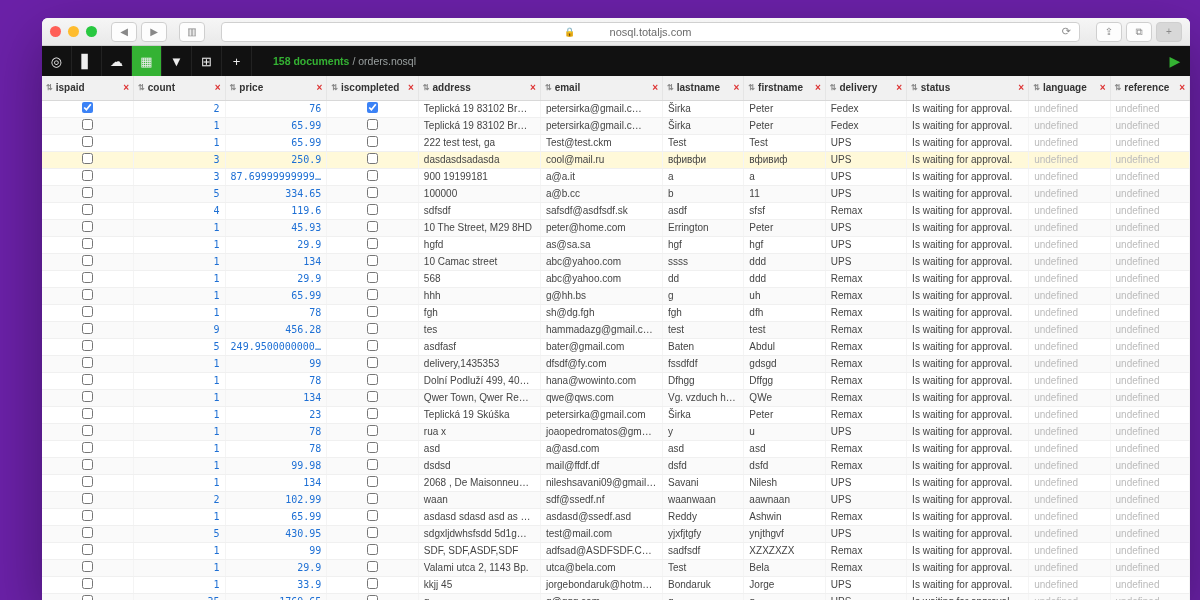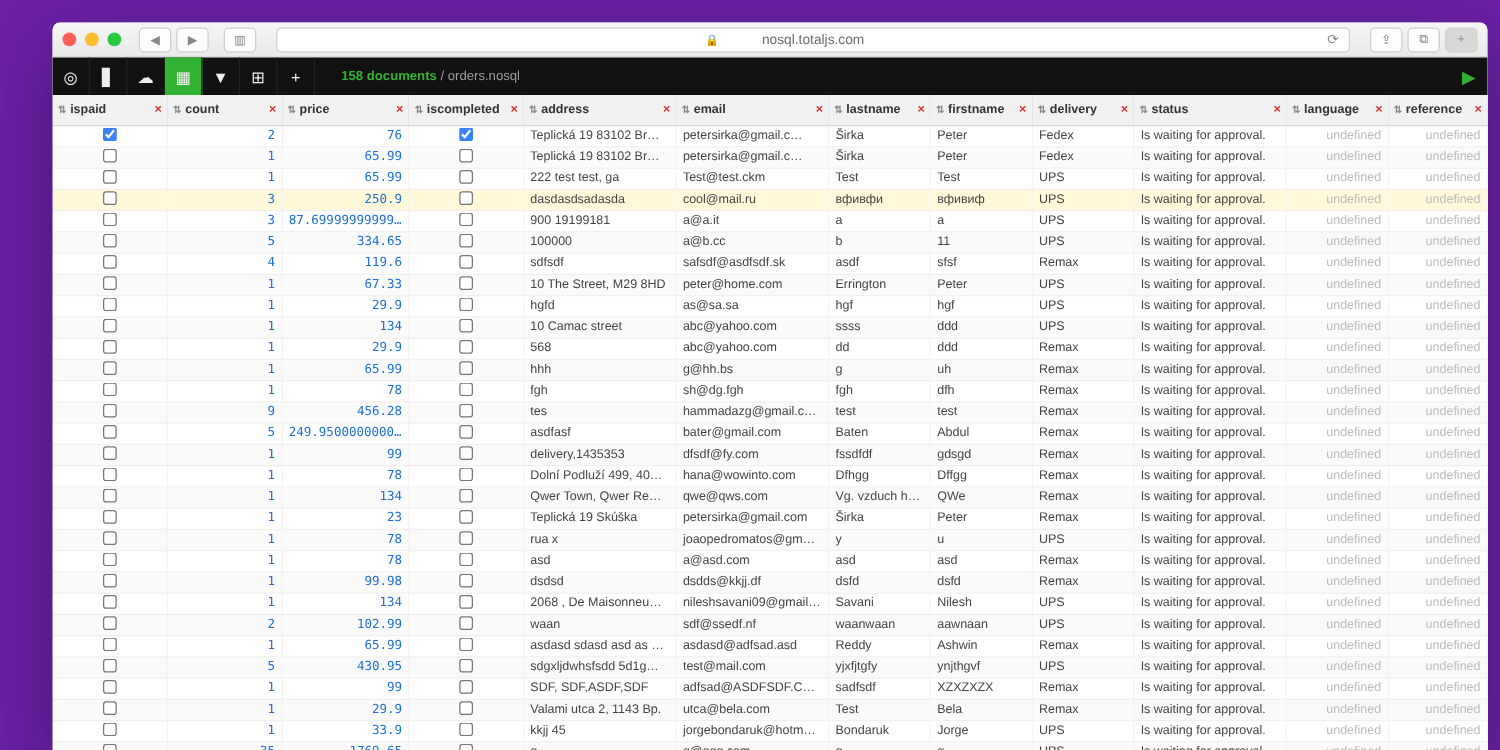--- a/index.html
+++ b/index.html
@@ -30,21 +30,21 @@
   thead th { position:sticky; top:0; background:#f1f1f1; border-bottom:1px solid #d8d8d8; border-right:1px solid #e5e5e5; height:24px; padding:0 4px; text-align:left; font-weight:600; color:#333; white-space:nowrap; }
   thead th .hdr { display:flex; align-items:center; gap:3px; }
   thead th .sort { color:#888; font-size:8px; }
   thead th .x { color:#d33; font-weight:700; margin-left:auto; font-size:10px; cursor:pointer; }
   tbody td { border-bottom:1px solid #f0f0f0; border-right:1px solid #f4f4f4; height:17px; padding:0 5px; white-space:nowrap; overflow:hidden; text-overflow:ellipsis; max-width:0; color:#444; }
   tbody tr:nth-child(even) td { background:#fafafa; }
   tbody tr.hl td { background:#fff9d9 !important; }
   td.chk, th.chk { width:26px; text-align:center; }
   td.chk input, th.chk input { accent-color:#3b82f6; width:11px; height:11px; }
   td.num { text-align:right; color:#1d6fd4; font-family: Menlo, monospace; font-size:10px; }
-  td.undef { color:#bbb; text-align:right; font-style:normal; }
+  td.undef { color:#bbb; font-style:normal; }
   
   col.c-ispaid{width:90px;} col.c-count{width:90px;} col.c-price{width:100px;}
   col.c-iscomp{width:90px;} col.c-addr{width:120px;} col.c-email{width:120px;}
   col.c-last{width:80px;} col.c-first{width:80px;} col.c-deliv{width:80px;}
   col.c-status{width:120px;} col.c-lang{width:80px;} col.c-ref{width:78px;}
 </style>
 </head>
 <body>
 
 <div class="window">
@@ -287,21 +287,21 @@
             <td>asdf</td>
             <td>sfsf</td>
             <td>Remax</td>
             <td>Is waiting for approval.</td>
             <td class="undef">undefined</td>
             <td class="undef">undefined</td>
           </tr>
           <tr>
             <td class="chk"><input type="checkbox" style=""></td>
             <td class="num">1</td>
-            <td class="num">67.33</td>
+            <td class="num">45.93</td>
             <td class="chk"><input type="checkbox" style=""></td>
             <td>10 The Street, M29 8HD</td>
             <td>peter@home.com</td>
             <td>Errington</td>
             <td>Peter</td>
             <td>UPS</td>
             <td>Is waiting for approval.</td>
             <td class="undef">undefined</td>
             <td class="undef">undefined</td>
           </tr>
@@ -486,21 +486,21 @@
             <td>Is waiting for approval.</td>
             <td class="undef">undefined</td>
             <td class="undef">undefined</td>
           </tr>
           <tr>
             <td class="chk"><input type="checkbox" style=""></td>
             <td class="num">1</td>
             <td class="num">99.98</td>
             <td class="chk"><input type="checkbox" style=""></td>
             <td>dsdsd</td>
-            <td>dsdds@kkjj.df</td>
+            <td>mail@ffdf.df</td>
             <td>dsfd</td>
             <td>dsfd</td>
             <td>Remax</td>
             <td>Is waiting for approval.</td>
             <td class="undef">undefined</td>
             <td class="undef">undefined</td>
           </tr>
           <tr>
             <td class="chk"><input type="checkbox" style=""></td>
             <td class="num">1</td>
@@ -528,21 +528,21 @@
             <td>Is waiting for approval.</td>
             <td class="undef">undefined</td>
             <td class="undef">undefined</td>
           </tr>
           <tr>
             <td class="chk"><input type="checkbox" style=""></td>
             <td class="num">1</td>
             <td class="num">65.99</td>
             <td class="chk"><input type="checkbox" style=""></td>
             <td>asdasd sdasd asd as …</td>
-            <td>asdasd@adfsad.asd</td>
+            <td>asdasd@ssedf.asd</td>
             <td>Reddy</td>
             <td>Ashwin</td>
             <td>Remax</td>
             <td>Is waiting for approval.</td>
             <td class="undef">undefined</td>
             <td class="undef">undefined</td>
           </tr>
           <tr>
             <td class="chk"><input type="checkbox" style=""></td>
             <td class="num">5</td>

